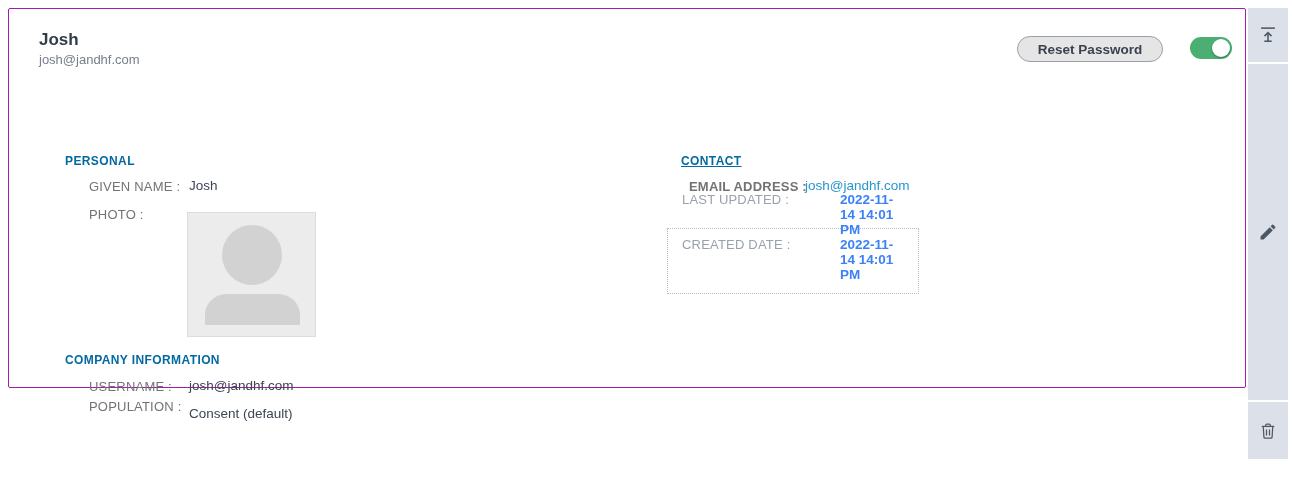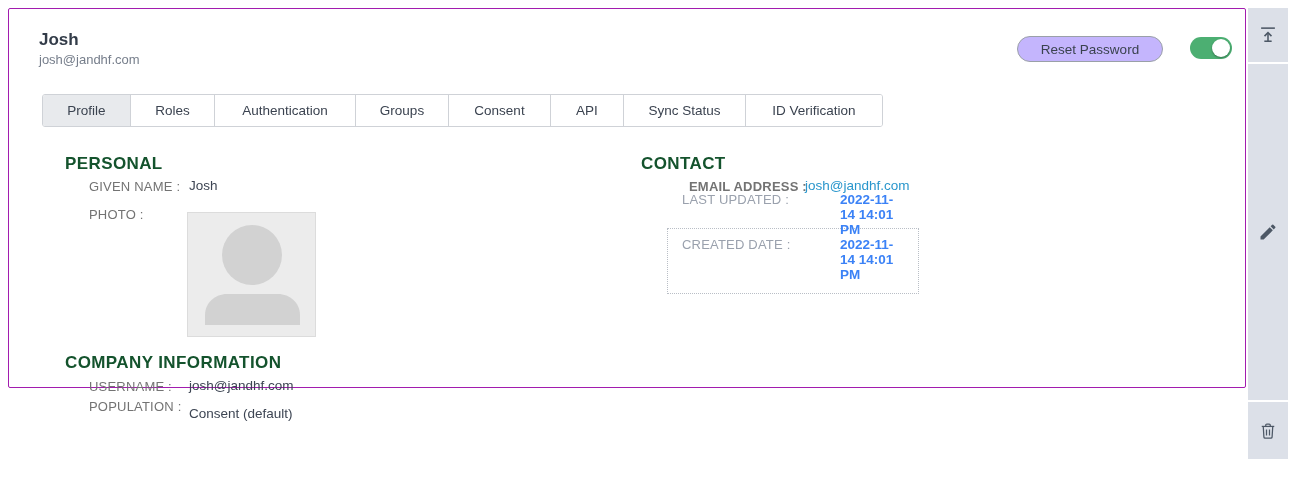--- a/index.html
+++ b/index.html
@@ -8,40 +8,40 @@
 
   
   .card{position:absolute;left:8px;top:8px;width:1238px;height:380px;
         background:#fff;border:1px solid #a21caf;border-radius:2px;box-sizing:border-box;}
 
   
   .title{position:absolute;left:30px;top:21px;font-size:17px;font-weight:600;color:#333c49;}
   .subtitle{position:absolute;left:30px;top:43px;font-size:13px;color:#767e8b;}
 
   .reset-btn{position:absolute;left:1008px;top:27px;width:146px;height:26px;box-sizing:border-box;
-        background:#c4b5fd;border:1px solid #9aa0a8;border-radius:13px;font-family:inherit;
-        font-size:13.5px;color:#3a424e;cursor:pointer;display:flex;align-items:center;justify-content:center;}
+        background:#e5e5e5;border:1px solid #9aa0a8;border-radius:13px;font-family:inherit;
+        font-size:13.5px;color:#3a424e;cursor:pointer;display:flex;align-items:center;justify-content:center;font-weight:bold;}
 
   .toggle{position:absolute;left:1181px;top:28px;width:42px;height:22px;border-radius:11px;
         background:#4caf72;cursor:pointer;}
   .toggle .knob{position:absolute;left:22px;top:2px;width:18px;height:18px;border-radius:50%;
         background:#fff;box-shadow:0 1px 2px rgba(0,0,0,.35);}
 
   
   .tabs{position:absolute;left:33px;top:85px;display:flex;border:1px solid #cfd2d7;
         border-radius:3px;overflow:hidden;background:#fff;box-sizing:border-box;height:33px;}
   .tab{height:31px;line-height:31px;text-align:center;font-size:13.5px;color:#3b4350;
         border-left:1px solid #cfd2d7;cursor:pointer;box-sizing:border-box;background:#fff;}
   .tab:first-child{border-left:none;}
   .tab.active{background:#e8eaed;}
   .tab.w0{width:87px}.tab.w1{width:84px}.tab.w2{width:141px}.tab.w3{width:93px}
   .tab.w4{width:102px}.tab.w5{width:73px}.tab.w6{width:122px}.tab.w7{width:137px}
 
   
-  .heading{position:absolute;font-size:17px;font-weight:bold;color:#14532d;letter-spacing:.4px;}
+  .heading{position:absolute;font-size:12px;font-weight:bold;color:#0369a1;letter-spacing:.4px;}
   .lbl{position:absolute;font-size:13px;color:#737373;letter-spacing:.2px;}
   .val{position:absolute;font-size:13.5px;color:#3d4553;}
   .link{color:#2996cc;cursor:pointer;text-decoration:none;}
 
   
   .photo-box{position:absolute;left:178px;top:203px;width:129px;height:125px;background:#ececec;
         border:1px solid #dcdcdc;box-sizing:border-box;overflow:hidden;cursor:pointer;}
 
   
   .dates-box{position:absolute;left:658px;top:219px;width:252px;height:66px;box-sizing:border-box;
@@ -65,44 +65,34 @@
 
   <div class="title">Josh</div>
   <div class="subtitle">josh@jandhf.com</div>
 
   <button class="reset-btn">Reset Password</button>
 
   <div class="toggle">
     <span class="knob"></span>
   </div>
 
-  <div class="tabs">
-    <div class="tab w0 active">Profile</div>
-    <div class="tab w1">Roles</div>
-    <div class="tab w2">Authentication</div>
-    <div class="tab w3">Groups</div>
-    <div class="tab w4">Consent</div>
-    <div class="tab w5">API</div>
-    <div class="tab w6">Sync Status</div>
-    <div class="tab w7">ID Verification</div>
-  </div>
 
   <div class="heading" style="left:56px;top:145px;">PERSONAL</div>
   <span class="lbl" style="left:80px;top:170px;">GIVEN NAME :</span>
   <span class="val" style="left:180px;top:169px;">Josh</span>
   <span class="lbl" style="left:80px;top:198px;">PHOTO :</span>
 
   <div class="photo-box">
     <svg width="129" height="125" viewBox="0 0 129 125">
       <circle cx="64" cy="42" r="30" fill="#d2d2d2"></circle>
       <path d="M17 112 v-10 c0-12 10-21 22-21 h51 c12 0 22 9 22 21 v10 z" fill="#d2d2d2"></path>
     </svg>
   </div>
 
-  <div class="heading" style="left:632px;top:145px;">CONTACT</div>
+  <div class="heading" style="left:672px;top:145px;text-decoration:underline;">CONTACT</div>
   <span class="lbl" style="left:680px;top:170px;font-weight:bold;">EMAIL ADDRESS :</span>
   <a class="val link" style="left:796px;top:169px;">josh@jandhf.com</a>
 
   <div class="dates-box">
     <div class="dates-row">
       <span class="dlbl">LAST UPDATED :</span>
       <span class="dval">2022-11-14 14:01 PM</span>
     </div>
     <div class="dates-row">
       <span class="dlbl">CREATED DATE :</span>

